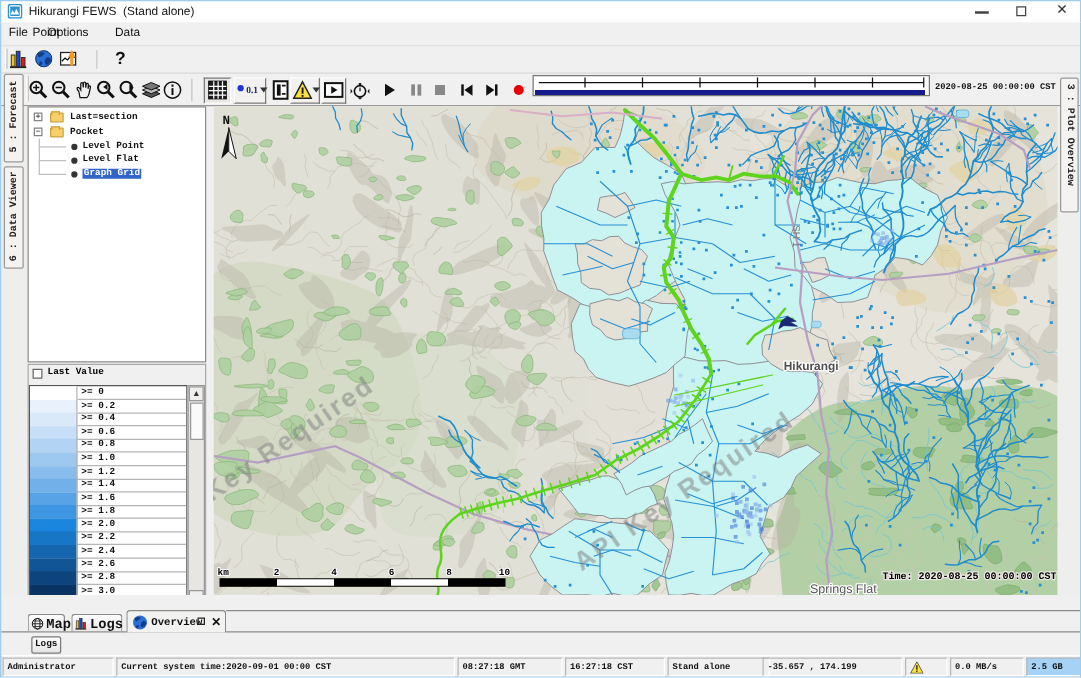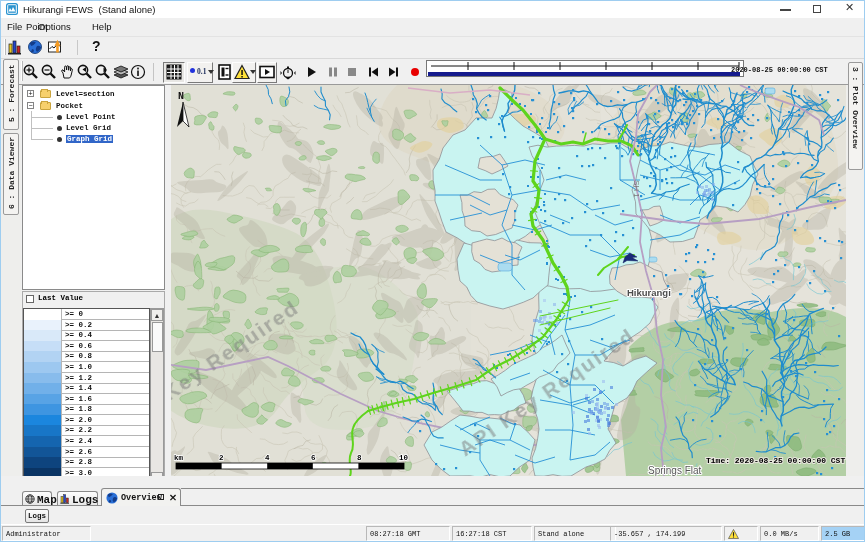--- a/index.html
+++ b/index.html
@@ -41,41 +41,41 @@
 .sbtn{position:absolute;left:0px;width:12px;height:12px;background:#f0efed;border:1px solid #999;font-size:7px;text-align:center;line-height:11px;color:#333}
 
 #map{left:171px;top:85px;width:675px;height:391px;background:#e8e6de}
 
 #bottombg{left:1px;top:476px;width:863px;height:48px;background:#f0f0f0}
 .btab{position:absolute;border:1px solid #8a8a8a;border-bottom:none;border-radius:3px 3px 0 0;background:linear-gradient(#fdfdfd,#e8e8e8);font-family:"Liberation Mono",monospace;font-weight:bold;font-size:11px;color:#111}
 #tabline{left:1px;top:505px;width:863px;height:1px;background:#8a8a8a}
 #logsbtn{left:25px;top:509px;width:24px;height:14px;background:linear-gradient(#fcfcfc,#e4e4e4);border:1px solid #7a7a7a;border-radius:2px;font-family:"Liberation Mono",monospace;font-weight:bold;font-size:7.5px;text-align:center;line-height:12px;color:#111}
 
 #statusbar{left:0px;top:524px;width:865px;height:18px;background:#f0f0f0;border-top:1px solid #fff;border-left:1px solid #9ecdf0;border-right:1px solid #9ecdf0;border-bottom:1px solid #9ecdf0}
-.scell{position:absolute;top:1px;height:15px;border:1px solid #b8b8b8;border-right-color:#fff;border-bottom-color:#fff;font-family:"Liberation Mono",monospace;font-weight:normal;font-size:7px;color:#111;line-height:14px;padding-left:3px;white-space:nowrap;overflow:hidden}
+.scell{position:absolute;top:1px;height:15px;border:1px solid #b8b8b8;border-right-color:#fff;border-bottom-color:#fff;font-family:"Liberation Mono",monospace;font-weight:bold;font-size:7px;color:#111;line-height:14px;padding-left:3px;white-space:nowrap;overflow:hidden}
 .tbtn{position:absolute;top:60px;height:21px;border:1px solid;border-color:#fdfdfd #7a7a7a #7a7a7a #fdfdfd;background:#f2f1ef}
 </style></head>
 <body>
 
 <div class="abs" id="titlebar"></div>
 <svg class="abs" id="titleicon" width="12" height="12" viewBox="0 0 12 12">
     <rect width="12" height="12" rx="2.5" fill="#2a93cf"></rect>
     <rect x="1.2" y="1.2" width="9.6" height="9.6" rx="1.5" fill="#fff"></rect>
     <rect x="2.2" y="2.2" width="7.6" height="7.6" fill="#2a93cf"></rect>
     <path d="M2.5,8.5 L4,5 L5.5,7.5 L7,4 L9.5,8.5 Z" fill="#fff"></path>
   </svg>
 <div class="abs" id="titletext">Hikurangi FEWS&nbsp; (Stand alone)</div>
 <div class="abs" style="left:780px;top:9px;width:11px;height:1.5px;background:#444"></div>
 <div class="abs" style="left:813px;top:5px;width:8px;height:8px;border:1.2px solid #444"></div>
 <div class="abs" style="left:845px;top:1px;font-size:11px;color:#333">✕</div>
 <div class="abs" id="menubar">
   <span style="left:6px">File</span>
     <span style="left:25px">Point</span>
     <span style="left:37px">Options</span>
-    <span style="left:91px">Help</span>
+    <span style="left:91px">Data</span>
 </div>
 <div class="abs" id="toolbar1">
   <svg class="abs" style="left:7px;top:3px" width="14" height="15" viewBox="0 0 14 15">
     <rect x="0" y="13" width="13" height="1.5" fill="#222"></rect>
     <rect x="1" y="4" width="3" height="9" fill="#e8c820" stroke="#222" stroke-width="0.7"></rect>
     <rect x="5" y="1" width="3" height="12" fill="#2244cc" stroke="#222" stroke-width="0.7"></rect>
     <rect x="9" y="6" width="3" height="7" fill="#cc2222" stroke="#222" stroke-width="0.7"></rect>
   </svg>
   <svg class="abs" style="left:27px;top:3px" width="14" height="14" viewBox="0 0 14 14">
     <circle cx="7" cy="7" r="6.5" fill="#2a6fd6"></circle>
@@ -209,52 +209,52 @@
         <line x1="226" y1="2" x2="226" y2="10" stroke="#111" stroke-width="1"></line>
       </g>
       <g>
         <line x1="272" y1="2" x2="272" y2="10" stroke="#111" stroke-width="1"></line>
       </g>
       <g>
         <line x1="313" y1="2" x2="313" y2="10" stroke="#111" stroke-width="1"></line>
       </g>
       <rect x="2" y="12" width="312" height="4" fill="#151b8d"></rect>
     </svg>
-<div class="abs mono" style="left:730px;top:7px;font-size:7px;color:#111;white-space:nowrap">2020-08-25 00:00:00 CST</div>
+<div class="abs mono" style="left:747px;top:7px;font-size:7px;color:#111;white-space:nowrap">2020-08-25 00:00:00 CST</div>
   </div>
 <div class="abs" style="left:4px;top:39px;width:2px;height:16px;border-left:1px solid #fff;border-right:1px solid #b8b8b8"></div>
 <div class="abs" style="left:21px;top:61px;width:2px;height:20px;border-left:1px solid #fff;border-right:1px solid #b8b8b8"></div>
 
 <div class="abs" id="leftstrip"></div>
 <div class="vtab" style="left:3px;top:59px;width:16px;height:71px">
     <span style="left:3px;top:62px;transform-origin:0 0;transform:rotate(-90deg)">5 : Forecast</span>
   </div>
 <div class="vtab" style="left:3px;top:133px;width:16px;height:82px">
     <span style="left:3px;top:75px;transform-origin:0 0;transform:rotate(-90deg)">6 : Data Viewer</span>
   </div>
 <div class="abs" id="rightstrip"></div>
 <div class="vtab" style="left:848px;top:62px;width:15px;height:108px">
     <span style="left:11px;top:4px;transform-origin:0 0;transform:rotate(90deg)">3 : Plot Overview</span>
   </div>
 
 <div class="abs" id="tree">
   <div class="pbox" style="left:4px;top:4px">+</div>
   <div class="folder" style="left:17px;top:4px"></div>
-  <div class="titem" style="left:33px;top:4px">Level=section</div>
+  <div class="titem" style="left:33px;top:4px">Last=section</div>
   <div class="abs" style="left:8px;top:25px;width:1px;height:29px;background:#c0c0c0"></div>
   <div class="abs" style="left:8px;top:31px;width:22px;height:1px;background:#c0c0c0"></div>
   <div class="abs" style="left:8px;top:42px;width:22px;height:1px;background:#c0c0c0"></div>
   <div class="abs" style="left:8px;top:53px;width:22px;height:1px;background:#c0c0c0"></div>
   <div class="pbox" style="left:4px;top:16px">−</div>
   <div class="folder" style="left:17px;top:16px"></div>
   <div class="titem" style="left:33px;top:16px">Pocket</div>
   <div class="bullet" style="left:34px;top:29px"></div>
   <div class="titem" style="left:43px;top:27px">Level Point</div>
   <div class="bullet" style="left:34px;top:40px"></div>
-  <div class="titem" style="left:43px;top:38px">Level Grid</div>
+  <div class="titem" style="left:43px;top:38px">Level Flat</div>
   <div class="bullet" style="left:34px;top:51px"></div>
   <div class="titem sel" style="left:43px;top:49px">Graph Grid</div>
 </div>
 
 <div class="abs" id="legend">
   <div id="lvbox"></div>
     <div id="lvtext" class="mono">Last Value</div>
   <div id="ltable">
 <div class="lrow" style="top:0.0px">
         <div class="sw" style="background:#ffffff"></div>
@@ -2166,20 +2166,21 @@
       <path d="M2,3 Q5,1 8,2.5 Q6,5 3.5,6 Q2,5 2,3Z M9,6 Q12,5 13,7.5 Q12,11 9,12 Q7,10 8,8Z M4,9 Q6,9 6,11 Q5,13 3,12Z" fill="#123c8a"></path>
     </svg>
   <span style="position:absolute;left:19px;top:4px">Overview</span>
   <div style="position:absolute;left:56px;top:5px;width:6px;height:6px;border:1.2px solid #222"></div>
   <span style="position:absolute;left:67px;top:3px;font-family:'Liberation Sans',sans-serif;font-size:9.5px;font-weight:bold">✕</span>
 </div>
 <div class="abs" id="logsbtn">Logs</div>
 
 <div class="abs" id="statusbar">
   <div class="scell" style="left:1px;width:89px">Administrator</div>
+  <div class="scell" style="left:92px;width:271px">Current system time:2020-09-01 00:00 CST</div>
   <div class="scell" style="left:365px;width:84px">08:27:18 GMT</div>
   <div class="scell" style="left:451px;width:80px">16:27:18 CST</div>
   <div class="scell" style="left:533px;width:82px">Stand alone</div>
   <div class="scell" style="left:609px;width:112px">-35.657 , 174.199</div>
   <div class="scell" style="left:723px;width:34px"><svg width="11" height="10" viewBox="0 0 12 11" style="margin-top:2px">
         <path d="M6,0.5 L11.5,10.5 L0.5,10.5 Z" fill="#ffe13a" stroke="#555" stroke-width="0.8"></path>
         <rect x="5.4" y="3.5" width="1.2" height="4" fill="#222"></rect>
         <rect x="5.4" y="8.2" width="1.2" height="1.2" fill="#222"></rect>
       </svg></div>
   <div class="scell" style="left:759px;width:59px">0.0 MB/s</div>

